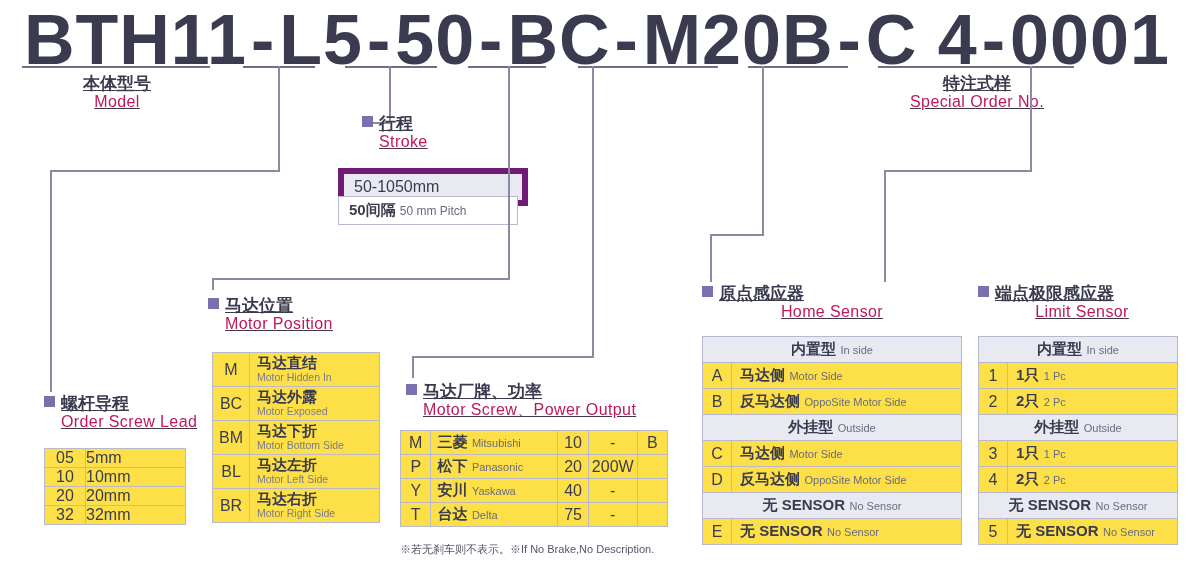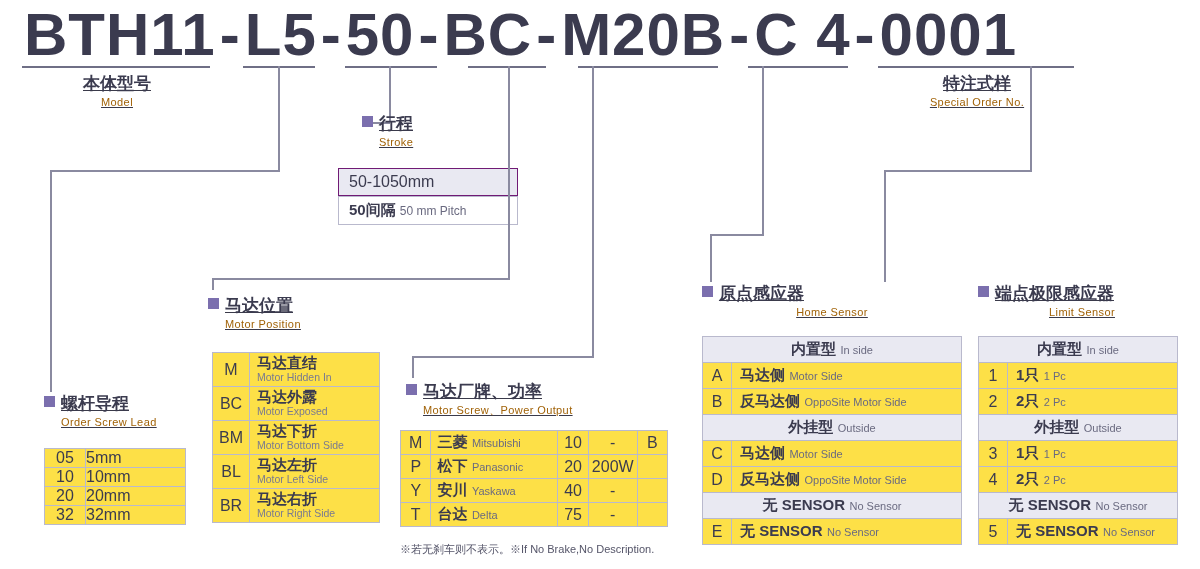--- a/index.html
+++ b/index.html
@@ -6,56 +6,56 @@
   body{
     width:1200px;height:569px;background:#ffffff;
     font-family:"Liberation Sans", sans-serif;
     color:#3a3a4a; position:relative; overflow:hidden;
   }
   .root{position:relative;width:1200px;height:569px;}
 
   
   .partno{
     position:absolute; left:0; top:2px; width:1100px;
-    font-size:60px; font-weight:bold; letter-spacing:1px;
+    font-size:70px; font-weight:bold; letter-spacing:1px;
     color:#3b3b4f; white-space:nowrap;
     font-family:"Liberation Sans", sans-serif;
   }
   .partno span{display:inline-block;}
   .pn-seg{padding:0 2px;}
   .pn-dash{padding:0 2px;}
 
   
   .uline{position:absolute;height:2px;background:#6f6f86;}
 
   
   .vline{position:absolute;width:2px;background:#8a8aa0;}
   .hline{position:absolute;height:2px;background:#8a8aa0;}
 
   
   .lbl{position:absolute;text-decoration:underline;}
   .lbl .cn{font-size:17px;font-weight:bold;color:#3b3b4f;line-height:20px;}
-  .lbl .en{font-size:11px;color:#a16207;line-height:16px;letter-spacing:.4px;}
+  .lbl .en{font-size:16px;color:#be185d;line-height:16px;letter-spacing:.4px;}
   .lbl.center{text-align:center;}
   .sq{display:inline-block;width:11px;height:11px;background:#7b6fae;margin-right:6px;vertical-align:2px;}
 
   
   table{border-collapse:collapse;}
   .tbl{position:absolute;border:1px solid #b9b9cd;background:#fde047;}
   .tbl td{border:1px solid #b9b9cd;padding:0;vertical-align:middle;}
   .cellk{text-align:center;font-size:16px;color:#3b3b4f;font-weight:normal;padding:3px 6px;}
   .cellv{font-size:16px;color:#3b3b4f;padding:3px 8px;}
   .cn-s{font-size:15px;font-weight:bold;color:#3b3b4f;}
   .en-s{font-size:11px;color:#6a6a80;}
   .hdr{background:#e9e9f2;text-align:center;}
   .hdr .cn-s{font-size:15px;}
   .hdr .en-s{font-size:11px;}
 
   
-  .strokebox{position:absolute;border:1px solid #701a75;background:#e9e9f2;
+  .strokebox{position:absolute;border:6px solid #701a75;background:#e9e9f2;
     font-size:16px;color:#3b3b4f;padding:4px 10px;}
   .strokebox2{position:absolute;border:1px solid #b9b9cd;background:#ffffff;
     font-size:15px;color:#3b3b4f;padding:4px 10px;}
   .note{position:absolute;font-size:11px;color:#555569;}
 
   .mp-cn{font-size:15px;font-weight:bold;color:#3b3b4f;line-height:16px;}
   .mp-en{font-size:10.5px;color:#7a7a90;line-height:13px;}
 </style>
 </head>
 <body>

